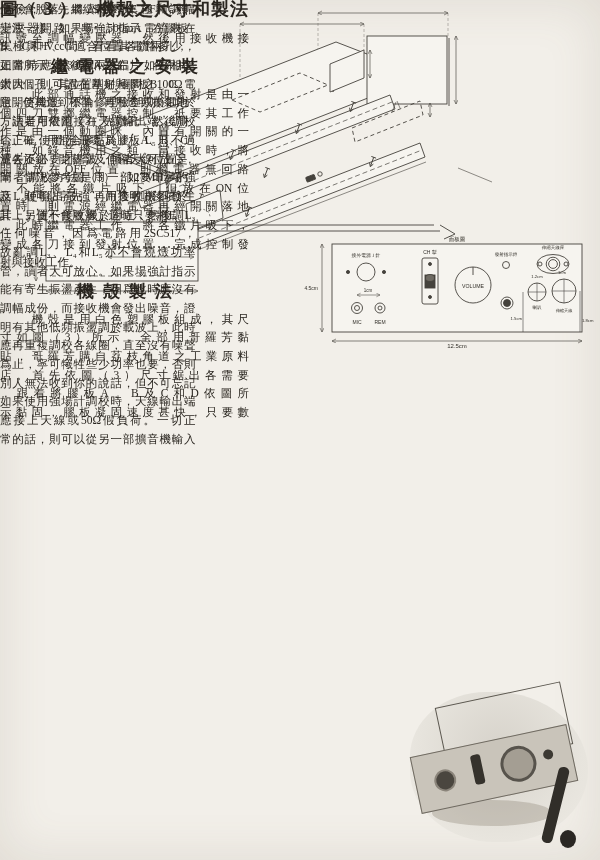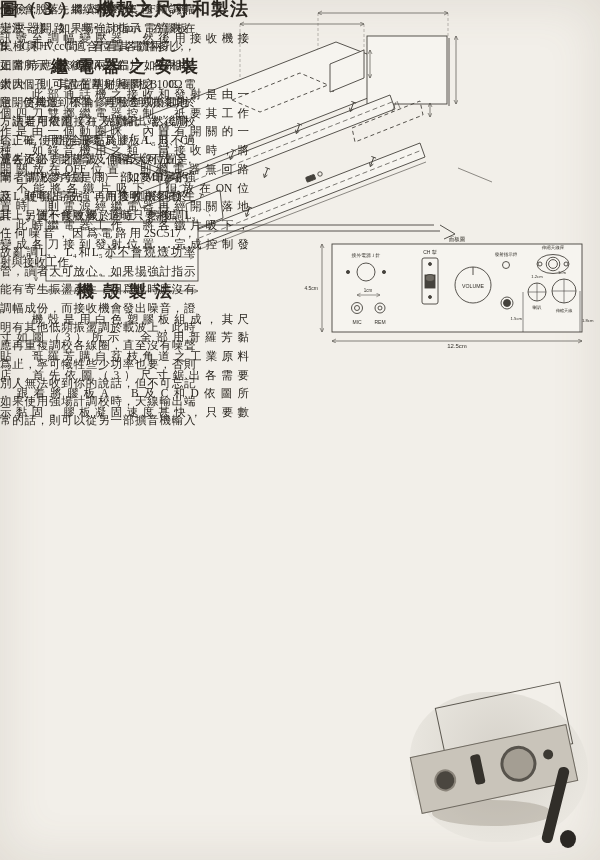--- a/index.html
+++ b/index.html
@@ -246,20 +246,21 @@
       <div class="tline">任何噪音，因爲電路用2SC517，</div>
       <div class="tline">故亂調L₃、L₄和L₅亦不會燒燬功率</div>
       <div class="tline">管，讀者大可放心。如果場強計指示</div>
       <div class="tline">能有寄生振盪產生，因爲此時應沒有</div>
       <div class="tline">調幅成份，而接收機會發出噪音，證</div>
       <div class="tline">明有其他低頻振盪調於載波上，此時</div>
       <div class="tline">應再重複調校各線圈，直至沒有噪聲</div>
       <div class="tline">爲止，寧可犧牲些少功率也要，否則</div>
       <div class="tline">別人無法收到你的說話，但不可忘記</div>
       <div class="tline">如果使用強場計調校時，天線輸出端</div>
+      <div class="tline">應接上天線或50Ω假負荷。一切正</div>
       <div class="tline">常的話，則可以從另一部擴音機輸入</div>
     </div>
 
 <div class="col col2">
   <div class="fig-caption">圖（ 3 ）　機殼之尺寸和製法</div>
   <div>
         <div class="tline">訊號至調幅變壓器，然後用接收機接</div>
         <div class="col-heading">繼電器之安裝</div>
         <div class="tline">　　此部通話機之接收和發射是由一</div>
         <div class="tline">個四刀雙擲繼電器控制，祇要其工作</div>

